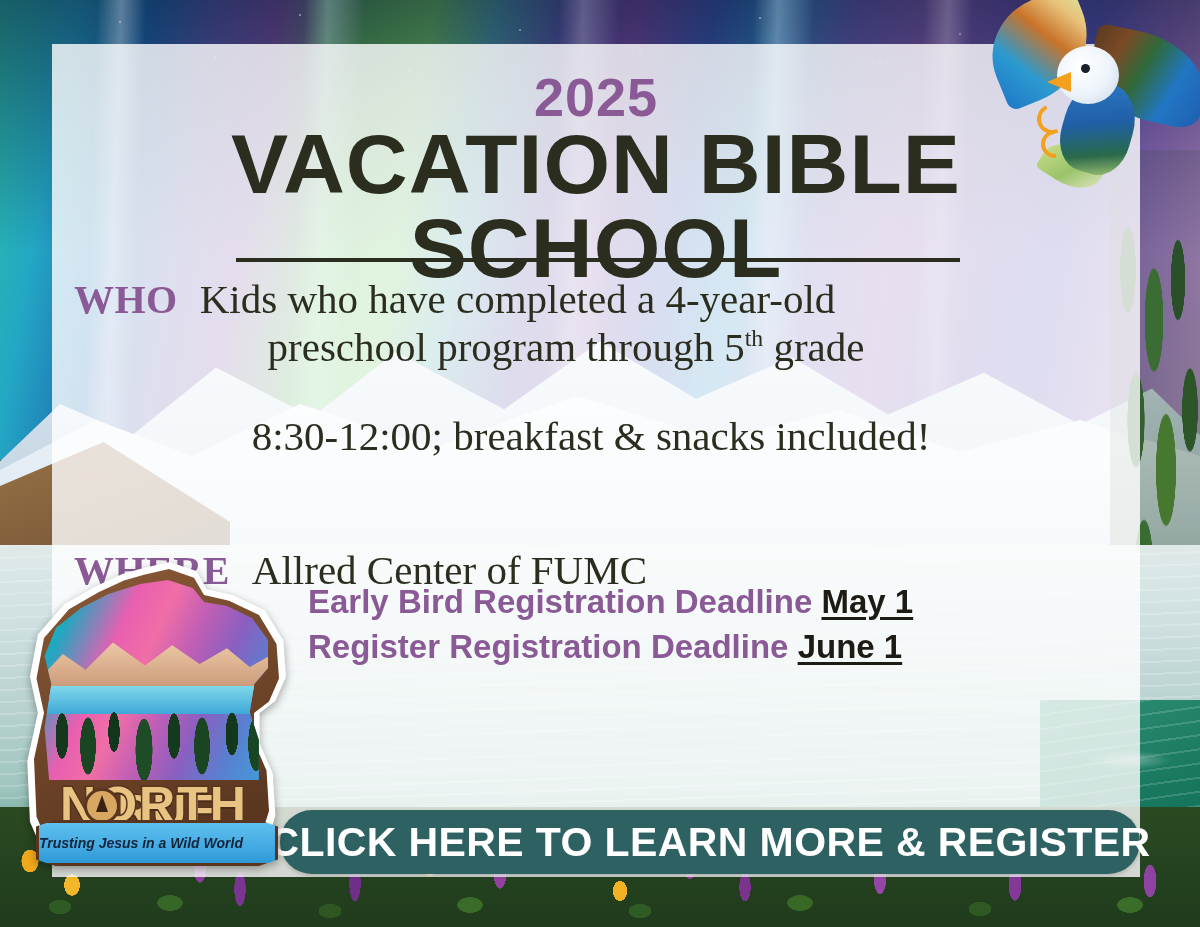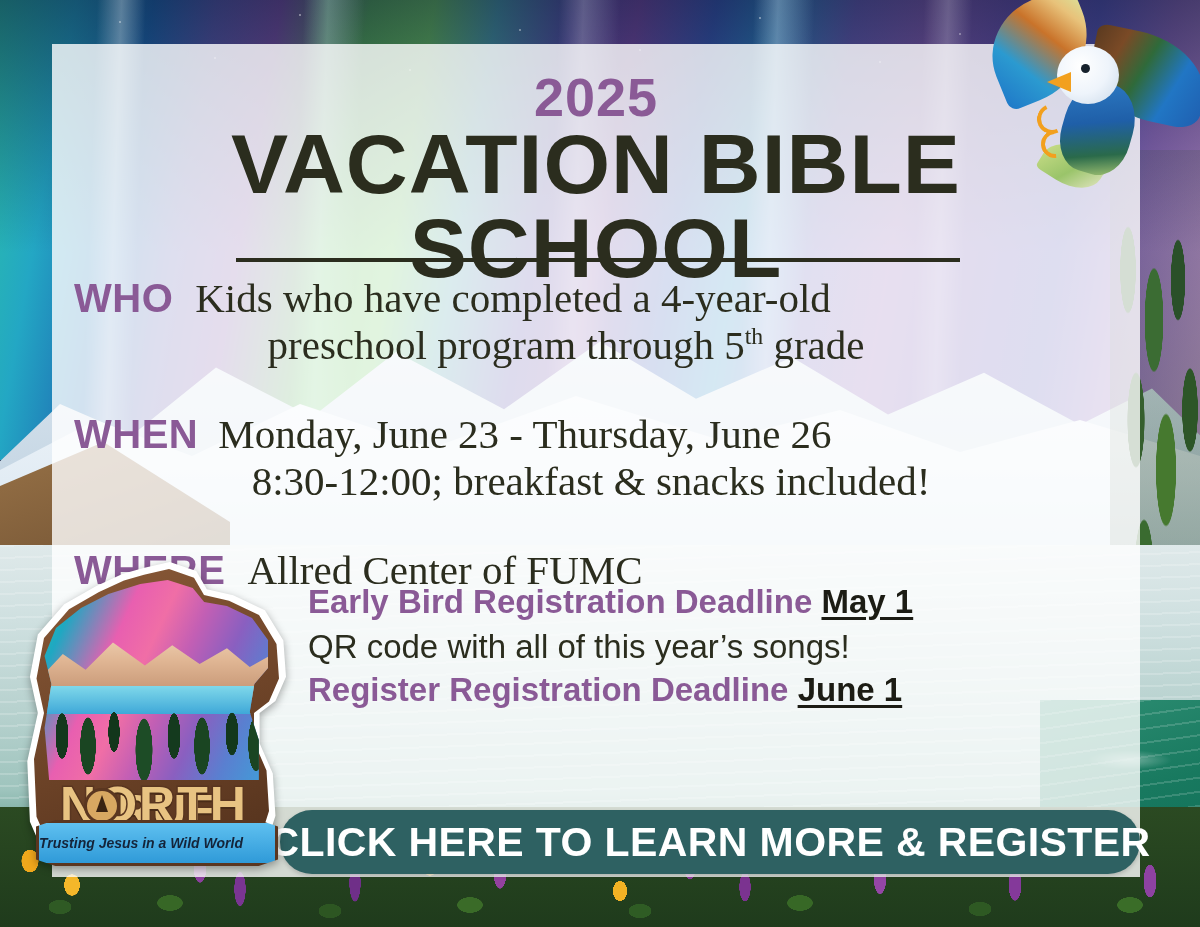--- a/index.html
+++ b/index.html
@@ -183,21 +183,21 @@
     font-size:84px;font-weight:700;color:#2b2d1e;
     letter-spacing:1px;line-height:1;
     transform:scaleX(1.02);
   }
   .title-rule{
     position:absolute;left:184px;top:214px;width:724px;height:4px;background:#2b2d1e;
   }
 
   .row{position:absolute;left:0;width:1088px;}
   .lbl{
-    font-family:Liberation Sans, sans-serif;
+    font-family:Liberation Serif, serif;
     font-weight:700;color:#8a5a96;letter-spacing:.5px;text-align:right;
   }
   .val{
     font-family:Liberation Serif, serif;
     color:#2b2d1e;font-weight:400;
   }
 
   
   .who{top:232px;}
   .who .line1{display:flex;align-items:baseline;justify-content:flex-start;padding-left:22px;}
@@ -438,42 +438,37 @@
         <span class="val">Kids who have completed a 4-year-old</span>
       </div>
       <div class="line2">
         <span class="val">
           <span>preschool program through 5</span><sup>th</sup><span> grade</span>
         </span>
       </div>
     </div>
 
     <div class="row when">
-      <div class="line1">
-        <span class="lbl">WHEN</span>
-        <span class="val">Monday, June 23 - Thursday, June 26</span>
-      </div>
       <div class="line2">
         <span class="val">8:30-12:00; breakfast &amp; snacks included!</span>
       </div>
     </div>
 
     <div class="row where">
       <div class="line1">
         <span class="lbl">WHERE</span>
         <span class="val">Allred Center of FUMC</span>
       </div>
     </div>
 
     <div class="reg">
       <div class="deadline">
         <span>Early Bird Registration Deadline</span>
         <span class="date">May 1</span>
       </div>
-      <div class="note">QR code with all of this year’s songs!</div>
       <div class="deadline">
         <span>Register Registration Deadline</span>
         <span class="date">June 1</span>
       </div>
     </div>
 
     <div class="cta">
       <span class="cta-label">CLICK HERE TO LEARN MORE &amp; REGISTER</span>
     </div>
 

